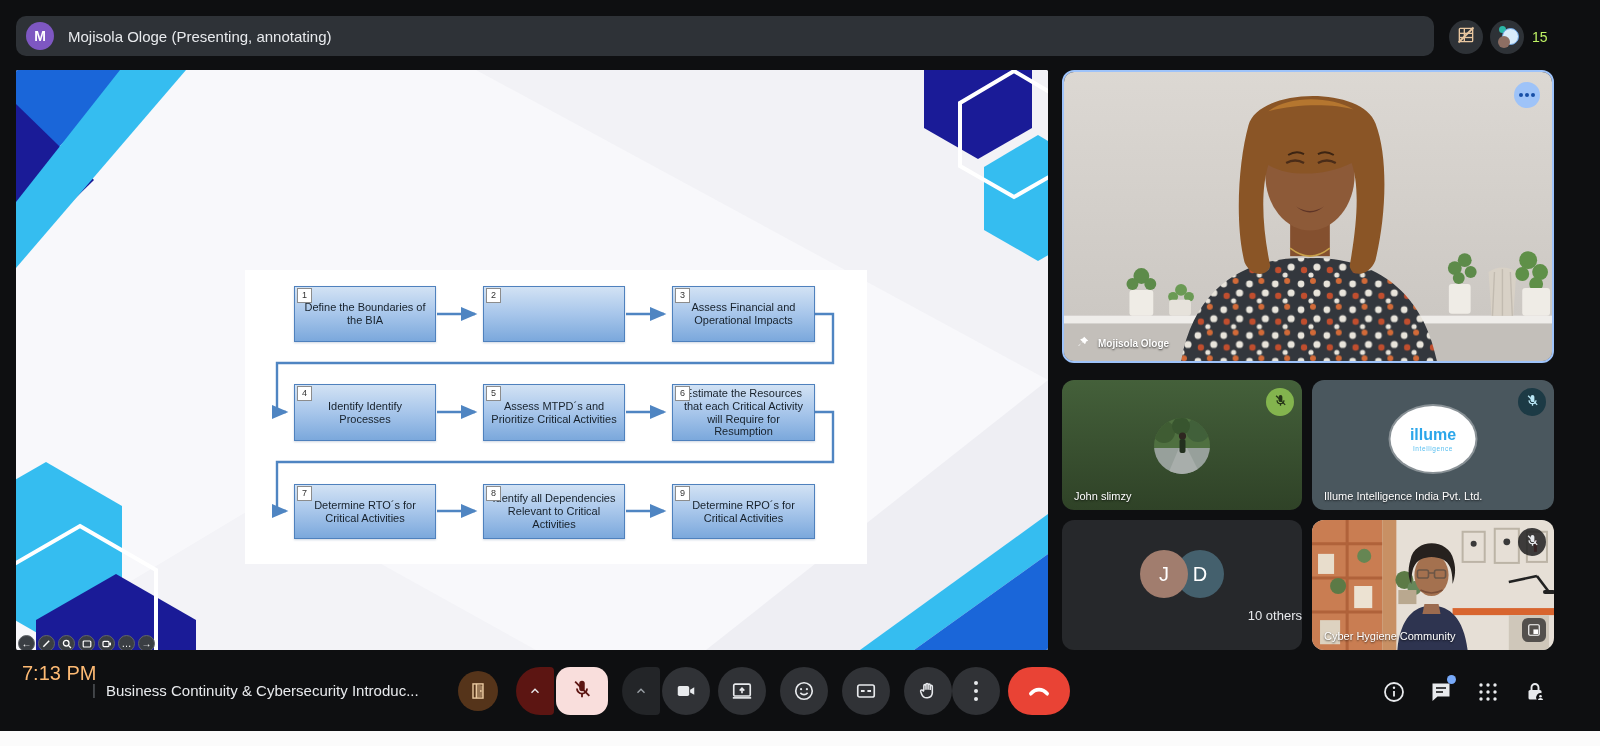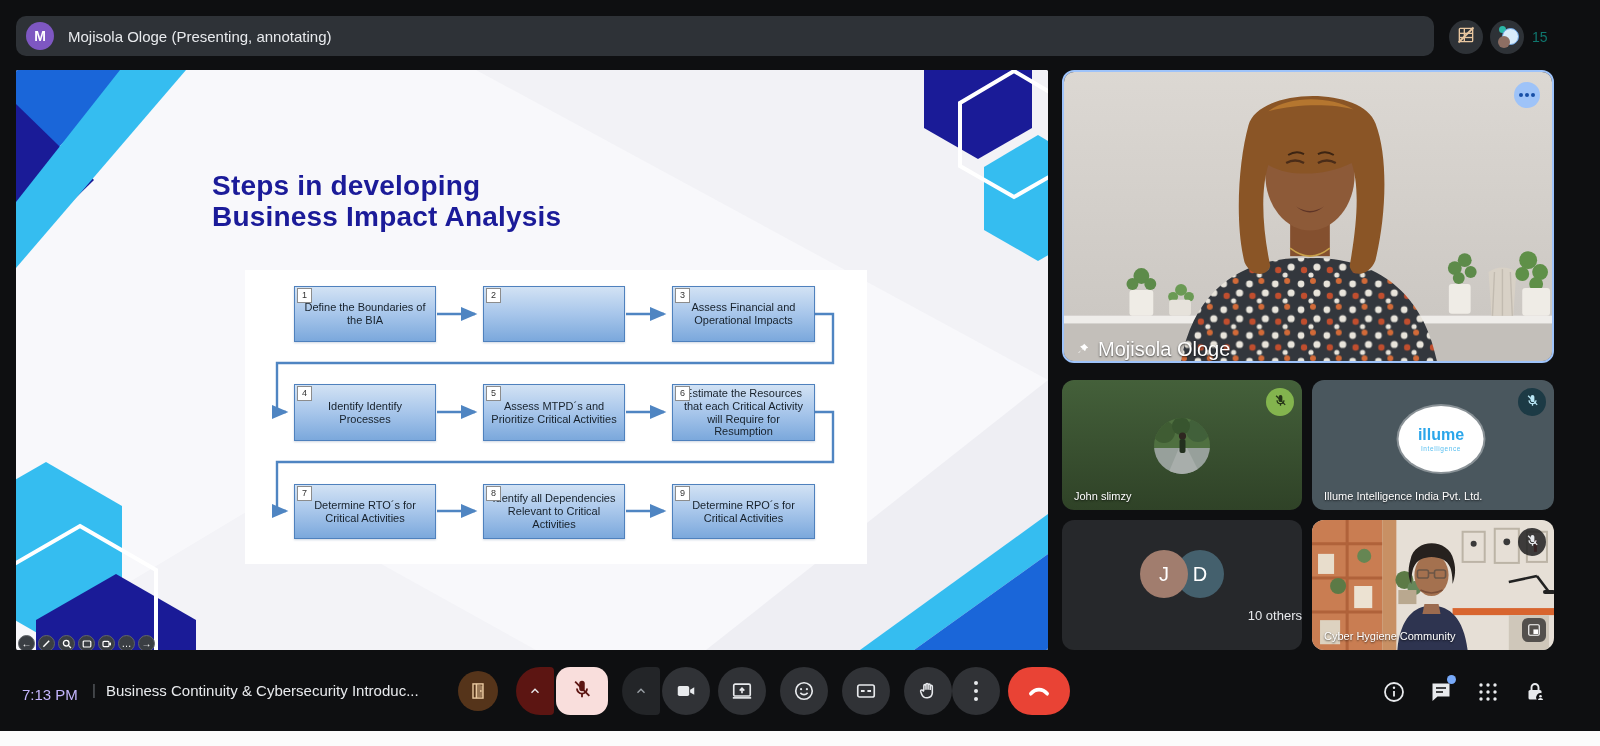--- a/index.html
+++ b/index.html
@@ -8,61 +8,61 @@
   .presenter-pill{position:absolute;left:16px;top:16px;width:1418px;height:40px;background:#2e3237;border-radius:10px;display:flex;align-items:center;box-sizing:border-box;padding:0 10px;gap:14px;}
   .avatar-m{width:28px;height:28px;border-radius:50%;background:#7e57c2;color:#fff;font-size:14px;font-weight:bold;display:flex;align-items:center;justify-content:center;flex:0 0 auto;}
   .presenter-label{color:#e8eaed;font-size:15px;white-space:nowrap;}
   .effects-btn{position:absolute;left:1449px;top:20px;width:34px;height:34px;border-radius:50%;background:#2e3237;display:flex;align-items:center;justify-content:center;}
   .people-chip{position:absolute;left:1490px;top:20px;height:34px;display:flex;align-items:center;gap:8px;}
   .mini-cluster{position:relative;width:34px;height:34px;border-radius:50%;background:#2e3237;}
   .mini-cluster i{position:absolute;border-radius:50%;display:block;}
   .mc-teal{width:7px;height:7px;background:#2bb8a8;left:9px;top:6px;}
   .mc-blue{width:15px;height:15px;background:#d9ecfb;right:5px;top:8px;border:1px solid #6ea7e8;}
   .mc-brown{width:12px;height:12px;background:#8d6e63;left:8px;bottom:6px;}
-  .people-count{color:#0f766e;font-size:14px;}
+  .people-count{color:#bef264;font-size:14px;}
   
   .slide{position:absolute;left:16px;top:70px;width:1032px;height:580px;background:#f8f8fb;overflow:hidden;border-radius:2px;}
   .slide svg.deco{position:absolute;left:0;top:0;}
   .slide-title{position:absolute;left:196px;top:100px;font-size:28px;font-weight:bold;color:#1b1b99;line-height:1.12;letter-spacing:.2px;}
   .chart-panel{position:absolute;left:229px;top:200px;width:622px;height:294px;background:#ffffff;}
   .flow-svg{position:absolute;left:0;top:0;}
   .step-box{position:absolute;box-sizing:border-box;border:1px solid #4f81bd;background:linear-gradient(180deg,#d2e2f4 0%,#a9c7eb 48%,#7ba8dc 100%);display:flex;align-items:center;justify-content:center;text-align:center;font-size:11px;color:#17212b;line-height:1.16;padding:3px 7px;box-shadow:0 1px 2px rgba(60,90,140,.25);}
   .step-num{position:absolute;top:1px;left:2px;min-width:11px;height:13px;background:#fff;border:1px solid #8c8c8c;font-size:9px;color:#333;display:flex;align-items:center;justify-content:center;padding:0 1px;}
   .r1{top:216px;height:56px}.r2{top:314px;height:57px}.r3{top:414px;height:55px}
   .c1{left:278px;width:142px}.c2{left:467px;width:142px}.c3{left:656px;width:143px}
   .annot-bar{position:absolute;left:2px;top:565px;display:flex;gap:3px;}
   .ab{width:17px;height:17px;border-radius:50%;background:#3a3e43;border:1px solid #60646a;color:#fff;font-size:10px;line-height:1;display:flex;align-items:center;justify-content:center;box-sizing:border-box;}
   
   .tile{position:absolute;border-radius:12px;overflow:hidden;background:#202124;}
   .tile-main{left:1062px;top:70px;width:492px;height:293px;border:2px solid #9ec3fa;box-sizing:border-box;}
   .tile-john{left:1062px;top:380px;width:240px;height:130px;background:linear-gradient(180deg,#44603a,#2f4227);}
   .tile-illume{left:1312px;top:380px;width:242px;height:130px;background:#4a575e;}
   .tile-others{left:1062px;top:520px;width:240px;height:130px;background:#26282b;}
   .tile-cyber{left:1312px;top:520px;width:242px;height:130px;}
   .name-label{position:absolute;left:12px;bottom:8px;color:#fff;font-size:11px;text-shadow:0 1px 2px rgba(0,0,0,.7);white-space:nowrap;display:flex;align-items:center;gap:8px;}
-  .name-label.big{font-size:20px;bottom:0;}
+  .name-label.big{font-size:10px;bottom:10px;font-weight:bold;}
   .mic-badge{position:absolute;top:8px;right:8px;width:28px;height:28px;border-radius:50%;display:flex;align-items:center;justify-content:center;}
   .mb-john{background:#83b44e;color:#243317;}
   .mb-illume{background:#1c3a45;color:#b9e6f5;}
   .mb-cyber{background:rgba(30,30,32,.85);color:#e8eaed;}
   .menu-dots{position:absolute;top:10px;right:12px;width:26px;height:26px;border-radius:50%;background:#9ec3f8;display:flex;align-items:center;justify-content:center;gap:2px;}
   .menu-dots b{width:4px;height:4px;border-radius:50%;background:#174ea6;}
   .avatar-wrap{position:absolute;left:50%;top:38px;transform:translateX(-50%);}
-  .illume-logo{position:absolute;left:50%;top:26px;transform:translateX(-50%);width:85px;height:66px;border-radius:50%;background:#fff;display:flex;flex-direction:column;align-items:center;justify-content:center;box-shadow:0 0 0 2px rgba(255,255,255,.35);margin-left:8px;}
+  .illume-logo{position:absolute;left:50%;top:26px;transform:translateX(-50%);width:85px;height:66px;border-radius:50%;background:#fff;display:flex;flex-direction:column;align-items:center;justify-content:center;box-shadow:0 0 0 2px rgba(255,255,255,.35);}
   .illume-logo .l1{color:#2ba6ea;font-weight:bold;font-size:16px;line-height:1;}
   .illume-logo .l2{color:#58bff0;font-size:6.5px;letter-spacing:.6px;margin-top:2px;}
   .others-pair{position:absolute;left:50%;top:30px;transform:translateX(-50%);width:84px;height:48px;}
   .ava{position:absolute;width:48px;height:48px;border-radius:50%;color:#fff;font-size:20px;display:flex;align-items:center;justify-content:center;}
   .ava-j{left:0;background:#a17d6e;z-index:2;}
   .ava-d{right:0;background:#44606d;z-index:1;}
   .others-label{position:absolute;left:0;right:0;top:88px;text-align:right;color:#e8eaed;font-size:13px;}
   .pip-btn{position:absolute;right:8px;bottom:8px;width:24px;height:24px;border-radius:6px;background:rgba(30,30,32,.7);display:flex;align-items:center;justify-content:center;}
   
   .bottom-bar{position:absolute;left:0;top:650px;width:1600px;height:81px;background:#0e0f11;}
-  .time-text{position:absolute;left:22px;top:686px;color:#c4b5fd;font-size:15px;}
+  .time-text{position:absolute;left:22px;top:662px;color:#fdba74;font-size:20px;}
   .bar-sep{position:absolute;left:92px;top:681px;color:#5f6368;font-size:15px;}
   .meeting-title{position:absolute;left:106px;top:682px;color:#e8eaed;font-size:15px;max-width:345px;overflow:hidden;text-overflow:ellipsis;white-space:nowrap;}
   .door-btn{position:absolute;left:458px;top:671px;width:40px;height:40px;border-radius:50%;background:#55341a;display:flex;align-items:center;justify-content:center;}
   .ctl{position:absolute;top:667px;height:48px;display:flex;align-items:center;justify-content:center;}
   .seg-chev{width:38px;background:#5c1512;border-radius:24px 4px 4px 24px;height:48px;display:flex;align-items:center;justify-content:center;}
   .seg-chev.dark{background:#232528;}
   .mic-main{width:52px;height:48px;background:#f9dedc;border-radius:14px;margin-left:2px;display:flex;align-items:center;justify-content:center;color:#5c1512;}
   .circ{width:48px;height:48px;border-radius:50%;background:#303236;display:flex;align-items:center;justify-content:center;color:#e8eaed;margin-left:2px;}
   .end-call{position:absolute;left:1008px;top:667px;width:62px;height:48px;border-radius:24px;background:#e94335;display:flex;align-items:center;justify-content:center;}
   .rt-icon{position:absolute;top:680px;width:24px;height:24px;color:#e8eaed;}
@@ -111,24 +111,20 @@
       <polygon points="962,-37 1016,-6 1016,58 962,89 908,58 908,-6" fill="#1a1b97"></polygon>
       <polygon points="1022,65 1076,97 1076,160 1022,191 968,160 968,97" fill="#35bdf0"></polygon>
       <polygon points="998,1 1052,33 1052,96 998,127 944,96 944,33" fill="none" stroke="#ffffff" stroke-width="4"></polygon>
       <polygon points="30,392 106,436 106,524 30,568 -46,524 -46,436" fill="#35bdf0"></polygon>
       <polygon points="100,504 180,550 180,642 100,688 20,642 20,550" fill="#1a1b97"></polygon>
       <polygon points="64,456 140,500 140,588 64,632 -12,588 -12,500" fill="none" stroke="#ffffff" stroke-width="4"></polygon>
       <polygon points="1032,444 1032,484 898,580 844,580" fill="#35bdf0"></polygon>
       <polygon points="1032,484 1032,580 898,580" fill="#1a66d9"></polygon>
     </svg>
 
-    <div class="slide-title">
-      <div>Steps in developing</div>
-      <div>Business Impact Analysis</div>
-    </div>
 
     <div class="chart-panel"></div>
 
     <svg class="flow-svg" width="1032" height="580" viewBox="0 0 1032 580">
       <defs>
         <marker id="ah" markerWidth="8" markerHeight="8" refX="6" refY="3" orient="auto">
             <path d="M0,0 L7,3 L0,6 Z" fill="#4f85c2"></path>
           </marker>
       </defs>
       <g stroke="#4f85c2" stroke-width="2.4" fill="none">

